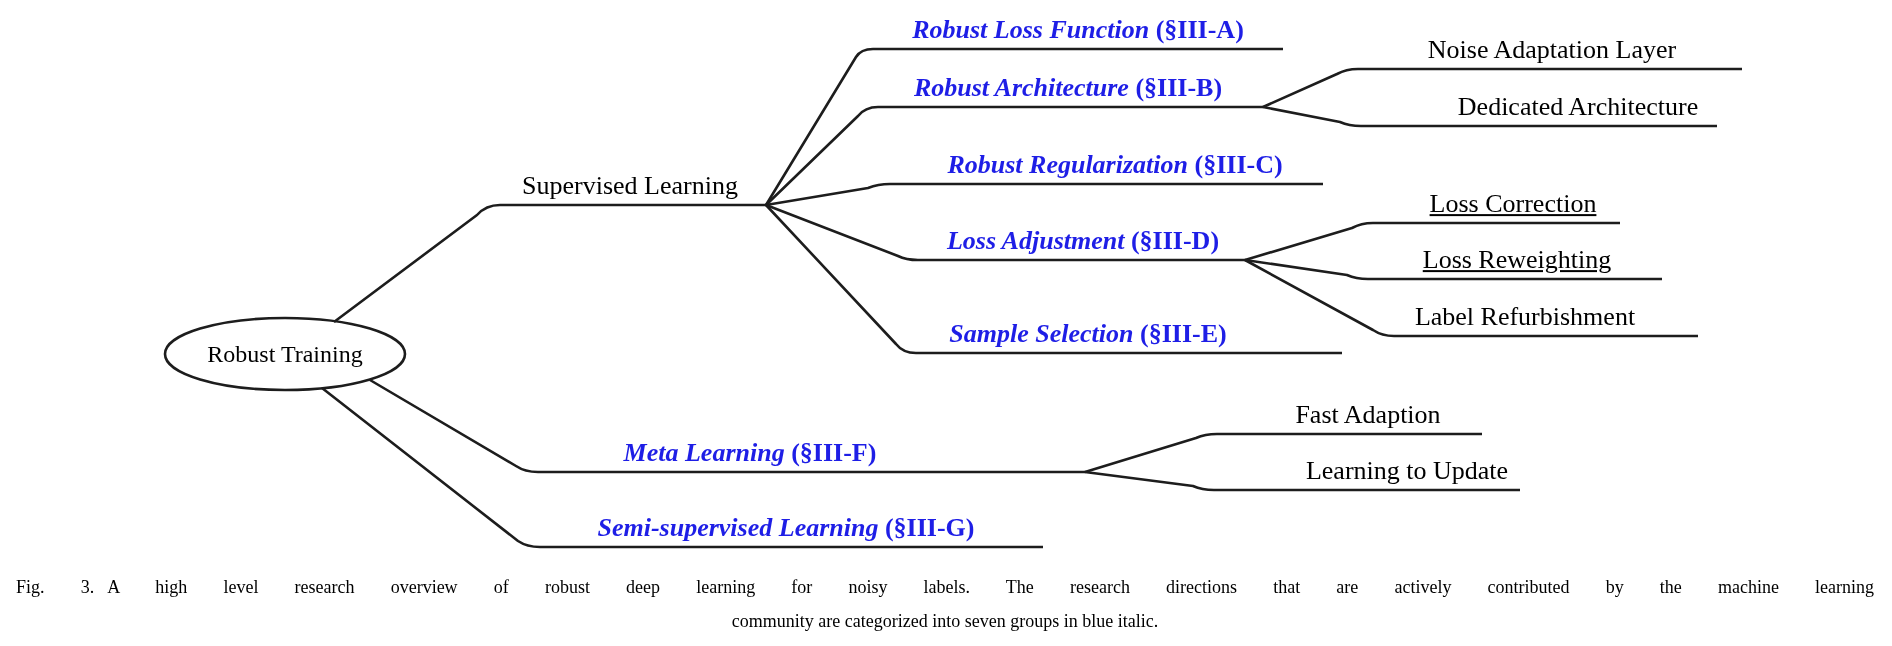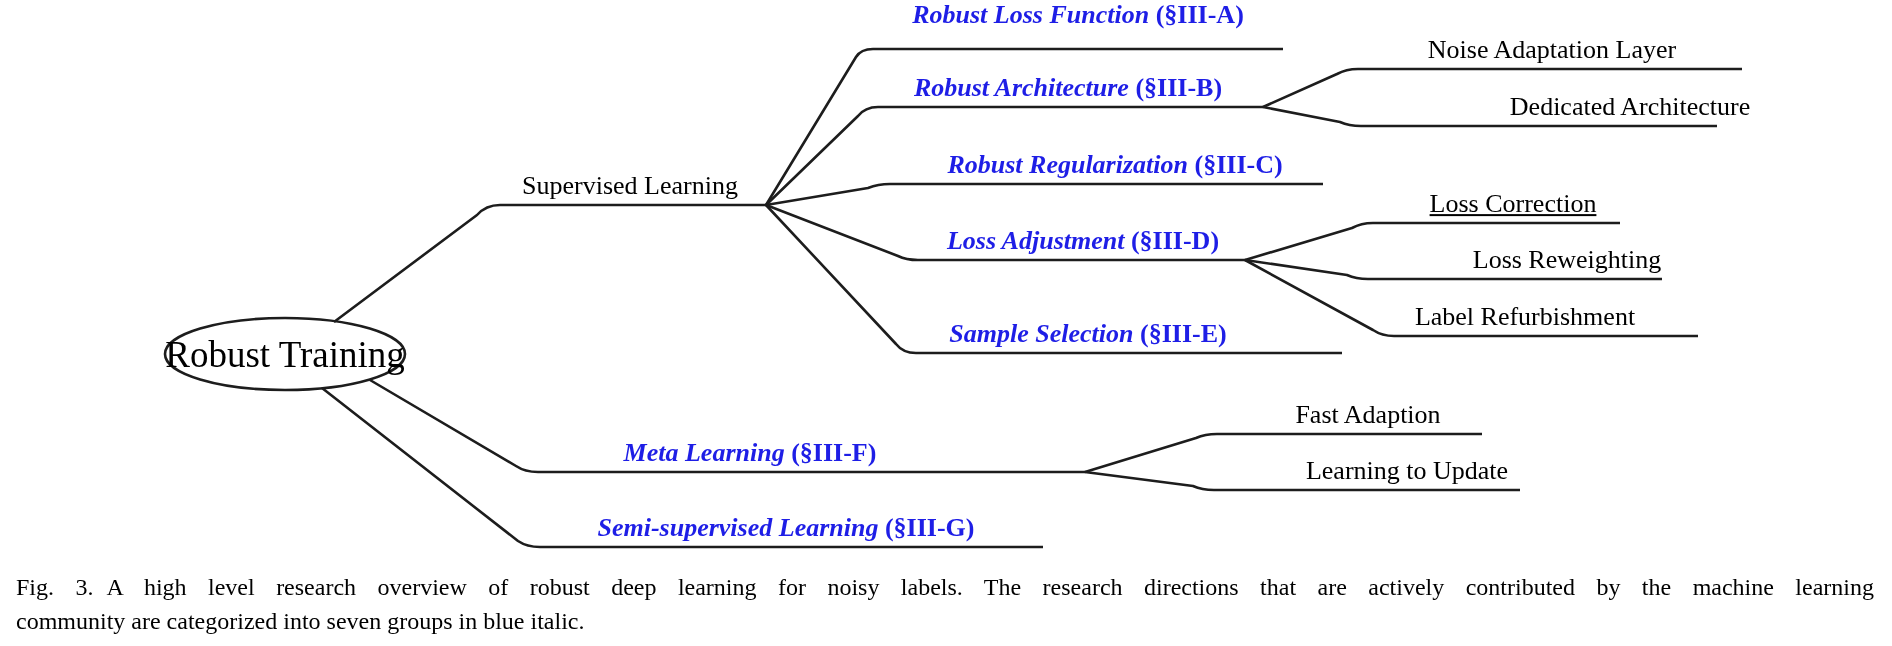--- a/index.html
+++ b/index.html
@@ -12,30 +12,30 @@
   #connectors path, #connectors ellipse {
     fill:none; stroke:var(--line-color,#1d1d1d); stroke-width:2.6;
     stroke-linejoin:round; stroke-linecap:butt;
   }
   .node {
     position:absolute; white-space:nowrap; color:#000;
     font-size:26px; line-height:1.15;
     transform:translate(-50%,-100%); padding-bottom:4px;
   }
   .node.root {
-    transform:translate(-50%,-50%); font-size:37px; padding:0;
+    transform:translate(-50%,-50%); font-size:24px; padding:0;
   }
   .node.category .nm { font-style:italic; font-weight:bold; color:var(--cat-blue,#1e1ee6); }
   .node.category .sec { font-weight:bold; color:var(--cat-blue,#1e1ee6); }
   .caption {
     position:absolute; left:16px; right:18px; top:570px;
-    font-size:24px; color:#000;
+    font-size:18px; color:#000;
   }
   .cap-line1 { line-height:34px; text-align:justify; text-align-last:justify; }
-  .cap-line2 { line-height:34px; text-align:left; }
+  .cap-line2 { line-height:34px; text-align:center; }
   .fig-gap { display:inline-block; width:13px; }
 </style>
 </head>
 <body>
 
 <div id="stage">
 
   <svg id="connectors" viewBox="0 0 1892 646" xmlns="http://www.w3.org/2000/svg">
     <ellipse cx="285" cy="354" rx="120" ry="36"></ellipse>
 
@@ -57,31 +57,31 @@
     <path d="M 370 380 L 516 466 Q 525 472 538 472 L 1085 472"></path>
     <path d="M 1085 472 L 1196 438 Q 1205 434 1217 434 L 1482 434"></path>
     <path d="M 1085 472 L 1193 486 Q 1202 490 1214 490 L 1520 490"></path>
 
     <path d="M 322 388 L 518 541 Q 527 547 540 547 L 1043 547"></path>
   </svg>
 
   <div>
       <div class="node root" style="left: 285px; top: 355px;">Robust Training</div>
       <div class="node plain" style="left: 630px; top: 205px;">Supervised Learning</div>
-      <div class="node category" style="left: 1078px; top: 34px;"><span class="nm">Robust Loss Function</span> <span class="sec">(§III-A)</span></div>
+      <div class="node category" style="left: 1078px; top: 49px;"><span class="nm">Robust Loss Function</span> <span class="sec">(§III-A)</span></div>
       <div class="node category" style="left: 1068px; top: 107px;"><span class="nm">Robust Architecture</span> <span class="sec">(§III-B)</span></div>
       <div class="node category" style="left: 1092px; top: 184px; margin-left: 23px;"><span class="nm">Robust Regularization</span> <span class="sec">(§III-C)</span></div>
       <div class="node category" style="left: 1083px; top: 260px;"><span class="nm">Loss Adjustment</span> <span class="sec">(§III-D)</span></div>
       <div class="node category" style="left: 1088px; top: 353px; text-align: right;"><span class="nm">Sample Selection</span> <span class="sec">(§III-E)</span></div>
       <div class="node category" style="left: 750px; top: 472px;"><span class="nm">Meta Learning</span> <span class="sec">(§III-F)</span></div>
       <div class="node category" style="left: 786px; top: 547px;"><span class="nm">Semi-supervised Learning</span> <span class="sec">(§III-G)</span></div>
       <div class="node leaf" style="left: 1537px; top: 69px; margin-left: 15px;">Noise Adaptation Layer</div>
-      <div class="node leaf" style="left: 1630px; top: 126px; text-align: center;">Dedicated Architecture</div>
+      <div class="node leaf" style="left: 1578px; top: 126px; text-align: center;">Dedicated Architecture</div>
       <div class="node leaf" style="left: 1513px; top: 223px; text-decoration: underline;">Loss Correction</div>
-      <div class="node leaf" style="left: 1567px; top: 279px;">Loss Reweighting</div>
+      <div class="node leaf" style="left: 1517px; top: 279px; text-decoration: underline;">Loss Reweighting</div>
       <div class="node leaf" style="left: 1525px; top: 336px;">Label Refurbishment</div>
       <div class="node leaf" style="left: 1368px; top: 434px;">Fast Adaption</div>
       <div class="node leaf" style="left: 1374px; top: 490px; margin-left: 33px;">Learning to Update</div>
     </div>
 
   <div class="caption">
     <div class="cap-line1"><span>Fig. 3.</span><span class="fig-gap"></span><span>A high level research overview of robust deep learning for noisy labels. The research directions that are actively contributed by the machine learning</span></div>
     <div class="cap-line2">community are categorized into seven groups in blue italic.</div>
   </div>
 

